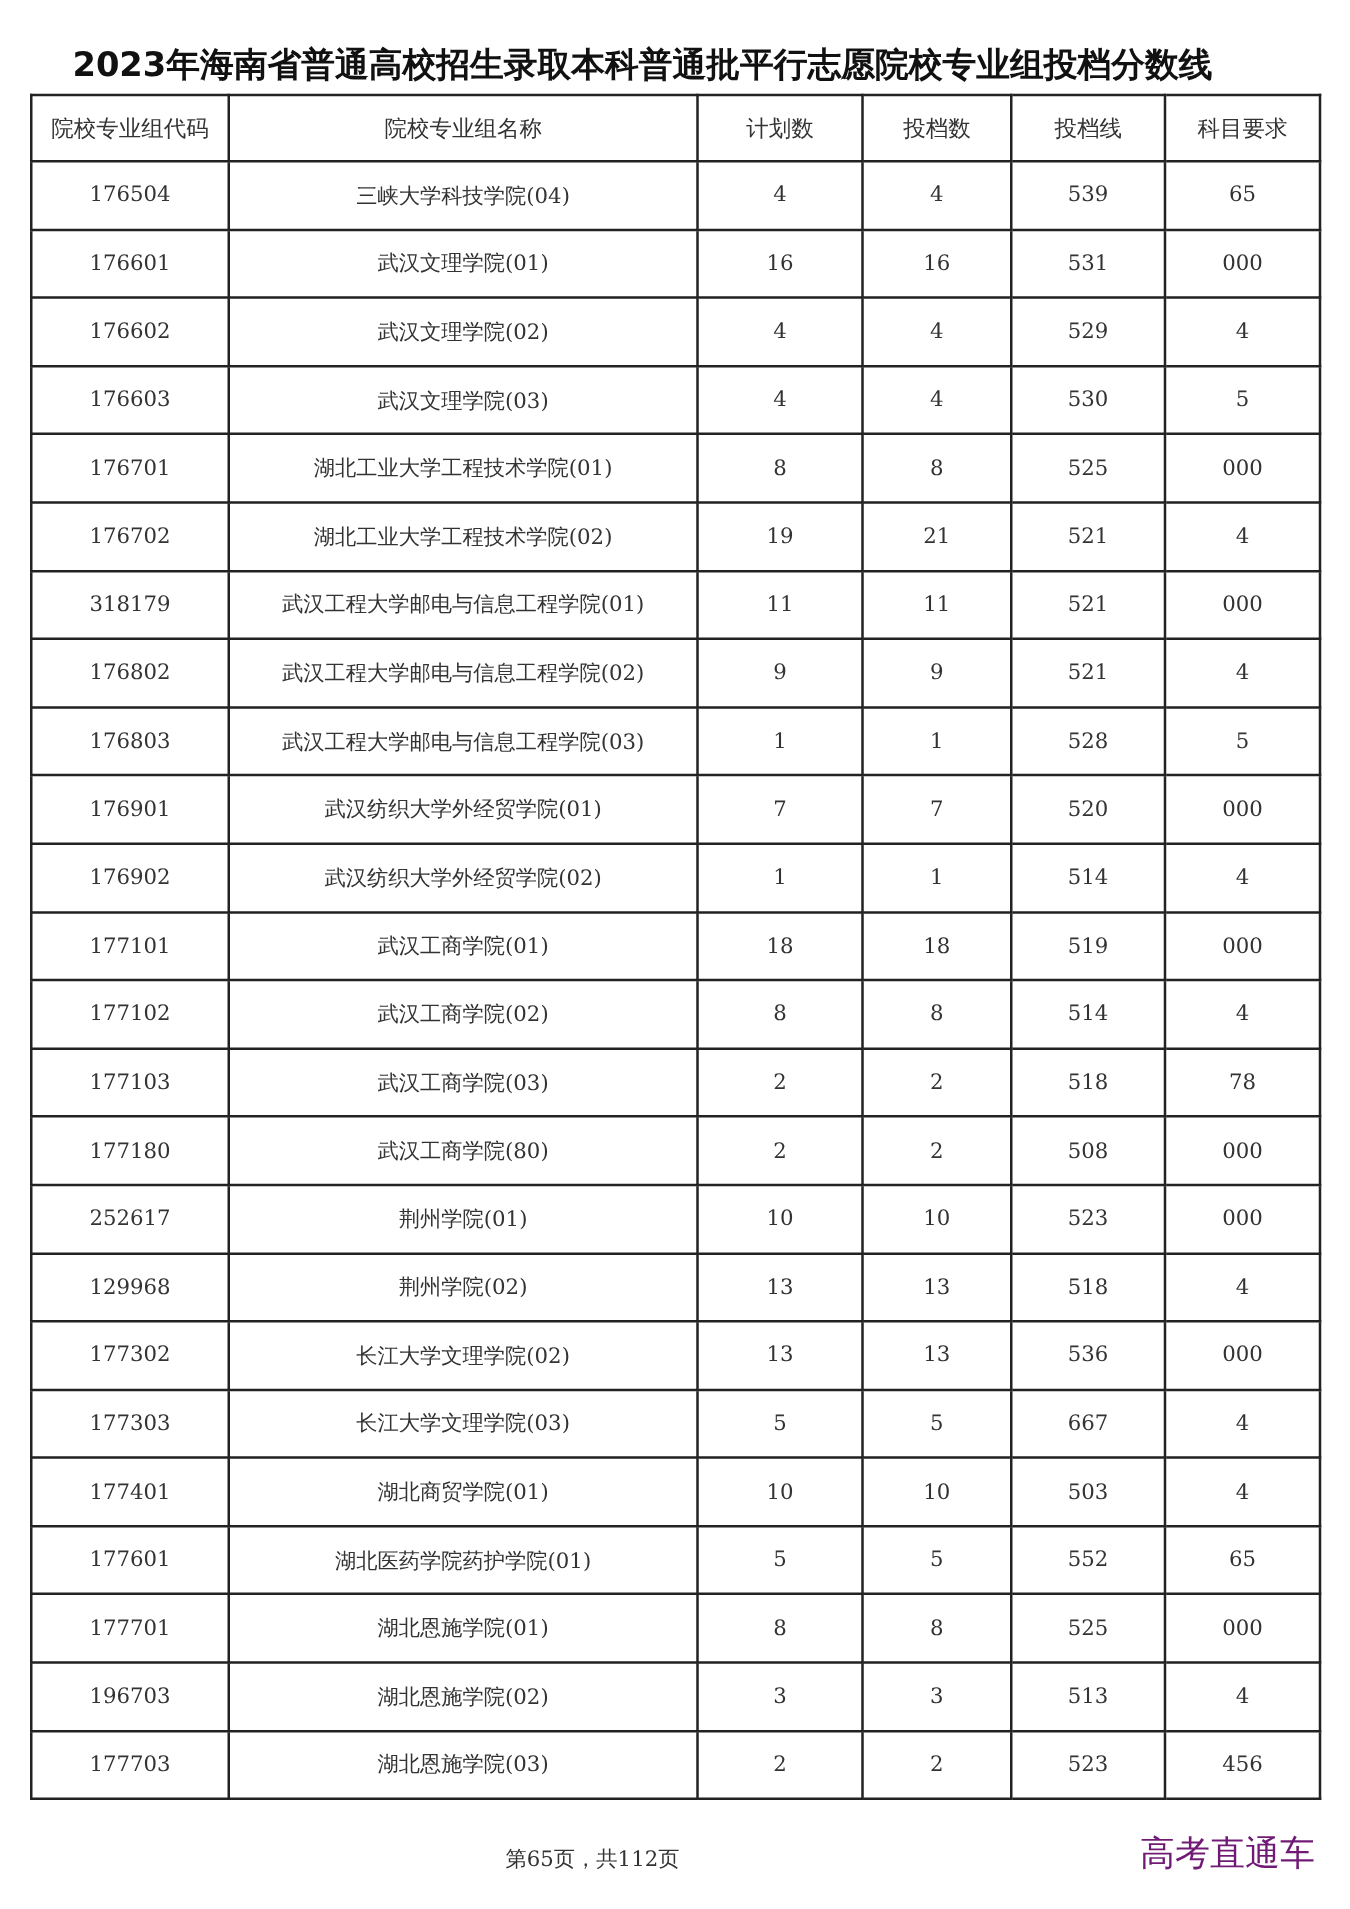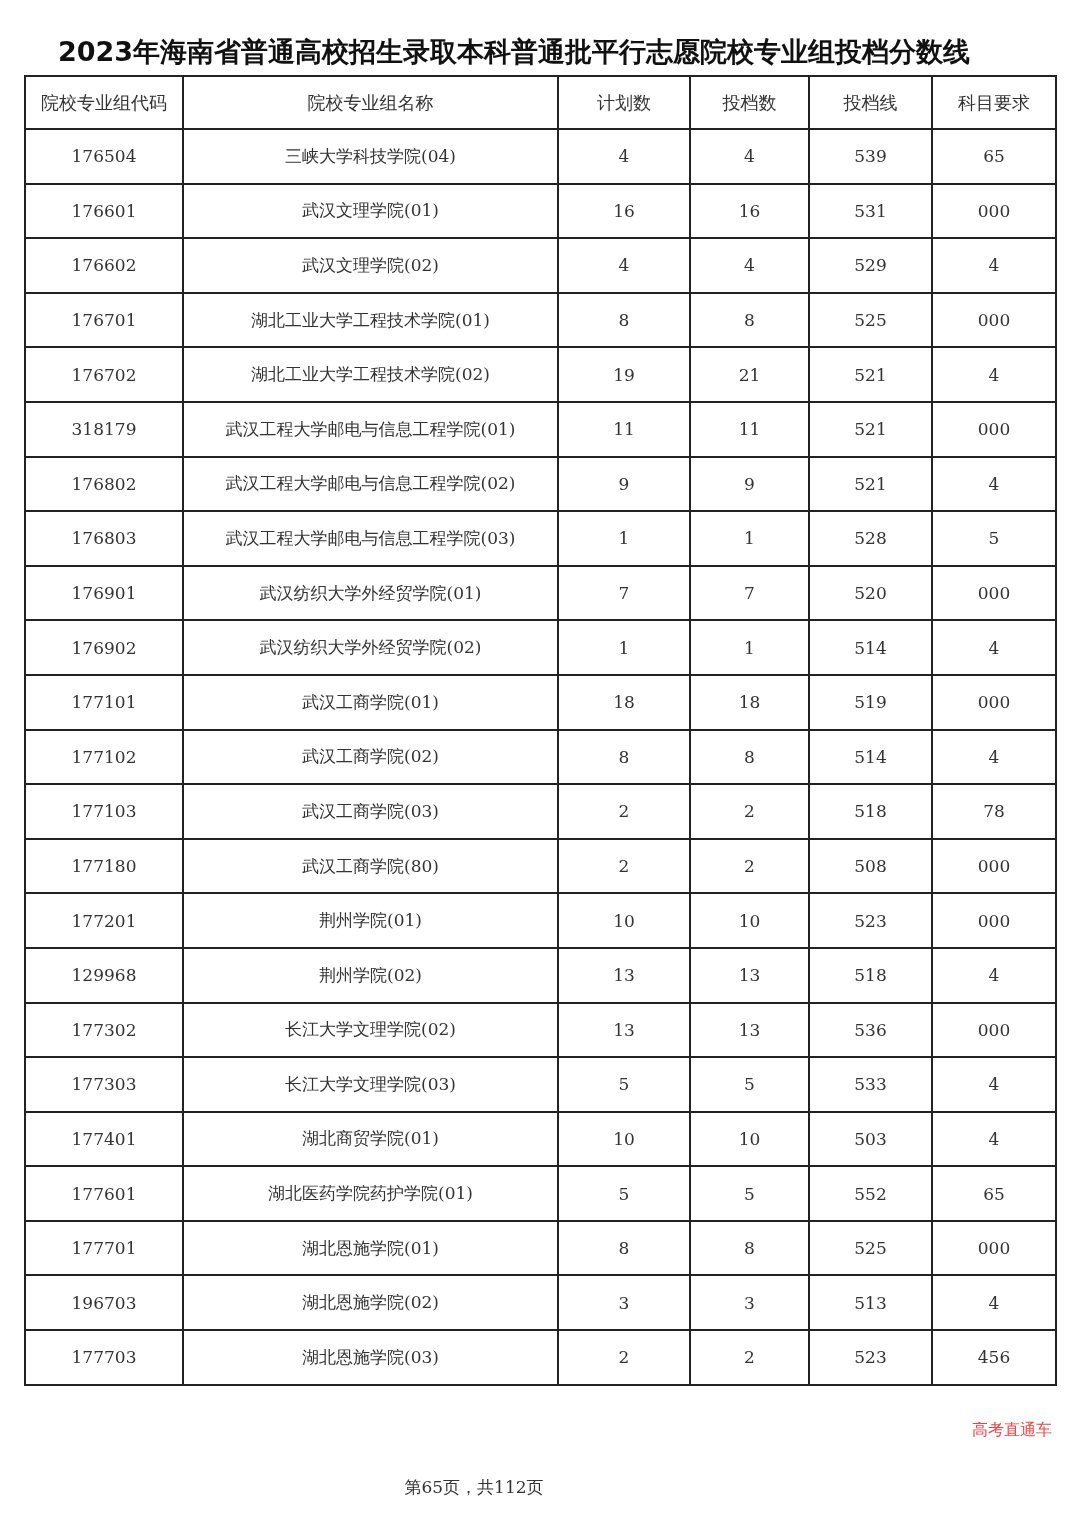--- a/index.html
+++ b/index.html
@@ -4,21 +4,21 @@
 <style>
   html, body { margin: 0; padding: 0; background: #ffffff; }
   body { width: 1080px; height: 1527px; position: relative; overflow: hidden; font-family: "DejaVu Serif", "Liberation Serif", serif; color: #222; }
   .title { position: absolute; top: 34px; left: 0; width: 1028px; text-align: center; font-family: "DejaVu Sans", "Liberation Sans", sans-serif; font-size: 27px; font-weight: bold; color: #111; letter-spacing: 0px; }
   table.grid { position: absolute; top: 75px; left: 24px; width: 1031px; border-collapse: collapse; table-layout: fixed; }
   table.grid th, table.grid td { border: 2px solid #222; text-align: center; vertical-align: middle; padding: 0; }
   table.grid th { height: 51px; font-family: "DejaVu Sans", "Liberation Sans", sans-serif; font-weight: normal; font-size: 18px; color: #333; margin-left: 16px; }
   table.grid td { height: 52.6px; font-size: 17px; color: #333; }
   td.name { font-size: 17px; }
   .footer-page { position: absolute; top: 1476px; left: 0; width: 948px; text-align: center; font-size: 17px; color: #333; }
-  .footer-brand { position: absolute; top: 1420px; right: 28px; font-family: "DejaVu Sans", "Liberation Sans", sans-serif; font-size: 16px; color: #ef4444; }
+  .footer-brand { position: absolute; top: 1464px; right: 28px; font-family: "DejaVu Sans", "Liberation Sans", sans-serif; font-size: 28px; color: #701a75; }
 </style>
 </head>
 <body>
 
 <div class="title">2023年海南省普通高校招生录取本科普通批平行志愿院校专业组投档分数线</div>
 
 <table class="grid">
   <colgroup>
     <col style="width:158px">
     <col style="width:375px">
@@ -56,20 +56,28 @@
       </tr>
       <tr>
         <td>176602</td>
         <td class="name">武汉文理学院(02)</td>
         <td>4</td>
         <td>4</td>
         <td>529</td>
         <td>4</td>
       </tr>
       <tr>
+        <td>176603</td>
+        <td class="name">武汉文理学院(03)</td>
+        <td>4</td>
+        <td>4</td>
+        <td>530</td>
+        <td>5</td>
+      </tr>
+      <tr>
         <td>176701</td>
         <td class="name">湖北工业大学工程技术学院(01)</td>
         <td>8</td>
         <td>8</td>
         <td>525</td>
         <td>000</td>
       </tr>
       <tr>
         <td>176702</td>
         <td class="name">湖北工业大学工程技术学院(02)</td>
@@ -144,21 +152,21 @@
       </tr>
       <tr>
         <td>177180</td>
         <td class="name">武汉工商学院(80)</td>
         <td>2</td>
         <td>2</td>
         <td>508</td>
         <td>000</td>
       </tr>
       <tr>
-        <td>177201</td>
+        <td>252617</td>
         <td class="name">荆州学院(01)</td>
         <td>10</td>
         <td>10</td>
         <td>523</td>
         <td>000</td>
       </tr>
       <tr>
         <td>129968</td>
         <td class="name">荆州学院(02)</td>
         <td>13</td>
@@ -172,21 +180,21 @@
         <td>13</td>
         <td>13</td>
         <td>536</td>
         <td>000</td>
       </tr>
       <tr>
         <td>177303</td>
         <td class="name">长江大学文理学院(03)</td>
         <td>5</td>
         <td>5</td>
-        <td>533</td>
+        <td>667</td>
         <td>4</td>
       </tr>
       <tr>
         <td>177401</td>
         <td class="name">湖北商贸学院(01)</td>
         <td>10</td>
         <td>10</td>
         <td>503</td>
         <td>4</td>
       </tr>

